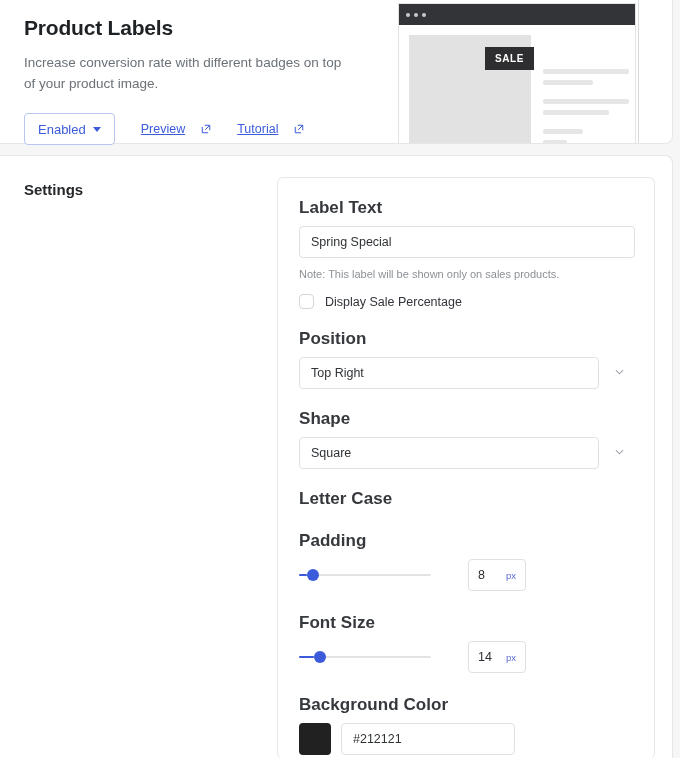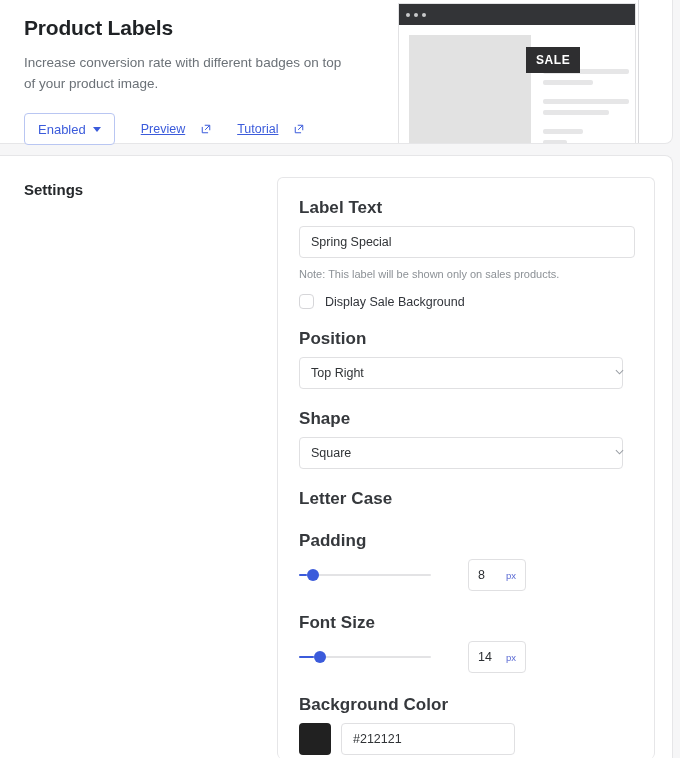--- a/index.html
+++ b/index.html
@@ -67,23 +67,22 @@
     padding-left: 7px; gap: 4px;
   }
   .dot { width: 4px; height: 4px; border-radius: 50%; background: #c9c9cb; }
   .browser-body { position: relative; padding: 10px; display: flex; }
   .prod-img {
     width: 122px; height: 117px; background: #e2e2e2; flex: none;
   }
   .sale-badge {
     position: absolute; left: 86px; top: 22px;
     background: #2e2e30; color: #ffffff;
-    font-size: 12px; font-weight: 700; letter-spacing: 0.6px;
+    font-size: 10px; font-weight: 700; letter-spacing: 0.6px;
     padding: 6px 10px;
-    margin-left: 41px;
   }
   .prod-lines { padding: 34px 0 0 12px; width: 86px; }
   .ln { height: 5px; background: #e6e6e7; border-radius: 2px; margin-bottom: 6px; }
 
   
   .settings-card {
     position: absolute; left: 0; top: 155px; width: 673px; height: 603px;
     background: #ffffff;
     border-top: 1px solid #e6e6e8; border-right: 1px solid #e6e6e8;
     border-radius: 0 8px 0 0;
@@ -112,21 +111,21 @@
   .note { margin-top: 10px; font-size: 11px; color: #8c9196; }
   .check-row { margin-top: 14px; display: flex; align-items: center; gap: 11px; }
   .cbox {
     width: 15px; height: 15px; border: 1px solid #d6d6d9;
     border-radius: 4px; background: #fff; cursor: pointer;
   }
   .check-lbl { font-size: 12.5px; color: #31343a; }
 
   .sel-wrap { position: relative; width: 336px; }
   .sel {
-    width: 324px; height: 32px;
+    width: 300px; height: 32px;
     border: 1px solid #e0e0e2; border-radius: 4px;
     background: #fff; padding: 0 11px; display: flex; align-items: center;
     font-size: 12.5px; color: #303336; cursor: pointer;
   }
   .chev {
     position: absolute; right: 11px; top: 12px;
     width: 9px; height: 6px; pointer-events: none;
   }
 
   .slider-row { display: flex; align-items: center; }
@@ -229,21 +228,21 @@
 
     <div class="form-panel">
 
       <div class="fl">Label Text</div>
       <input class="txt-input" value="Spring Special" style="">
 
       <div class="note">Note: This label will be shown only on sales products.</div>
 
       <div class="check-row">
         <span class="cbox"></span>
-        <span class="check-lbl">Display Sale Background</span>
+        <span class="check-lbl">Display Sale Percentage</span>
       </div>
 
       <div class="fl sp">Position</div>
       <div class="sel-wrap">
         <div class="sel">Top Right</div>
         <svg class="chev" viewBox="0 0 10 6">
           <path d="M1 1L5 5L9 1" stroke="#9ca0a6" stroke-width="1.2" fill="none"></path>
         </svg>
       </div>
 

